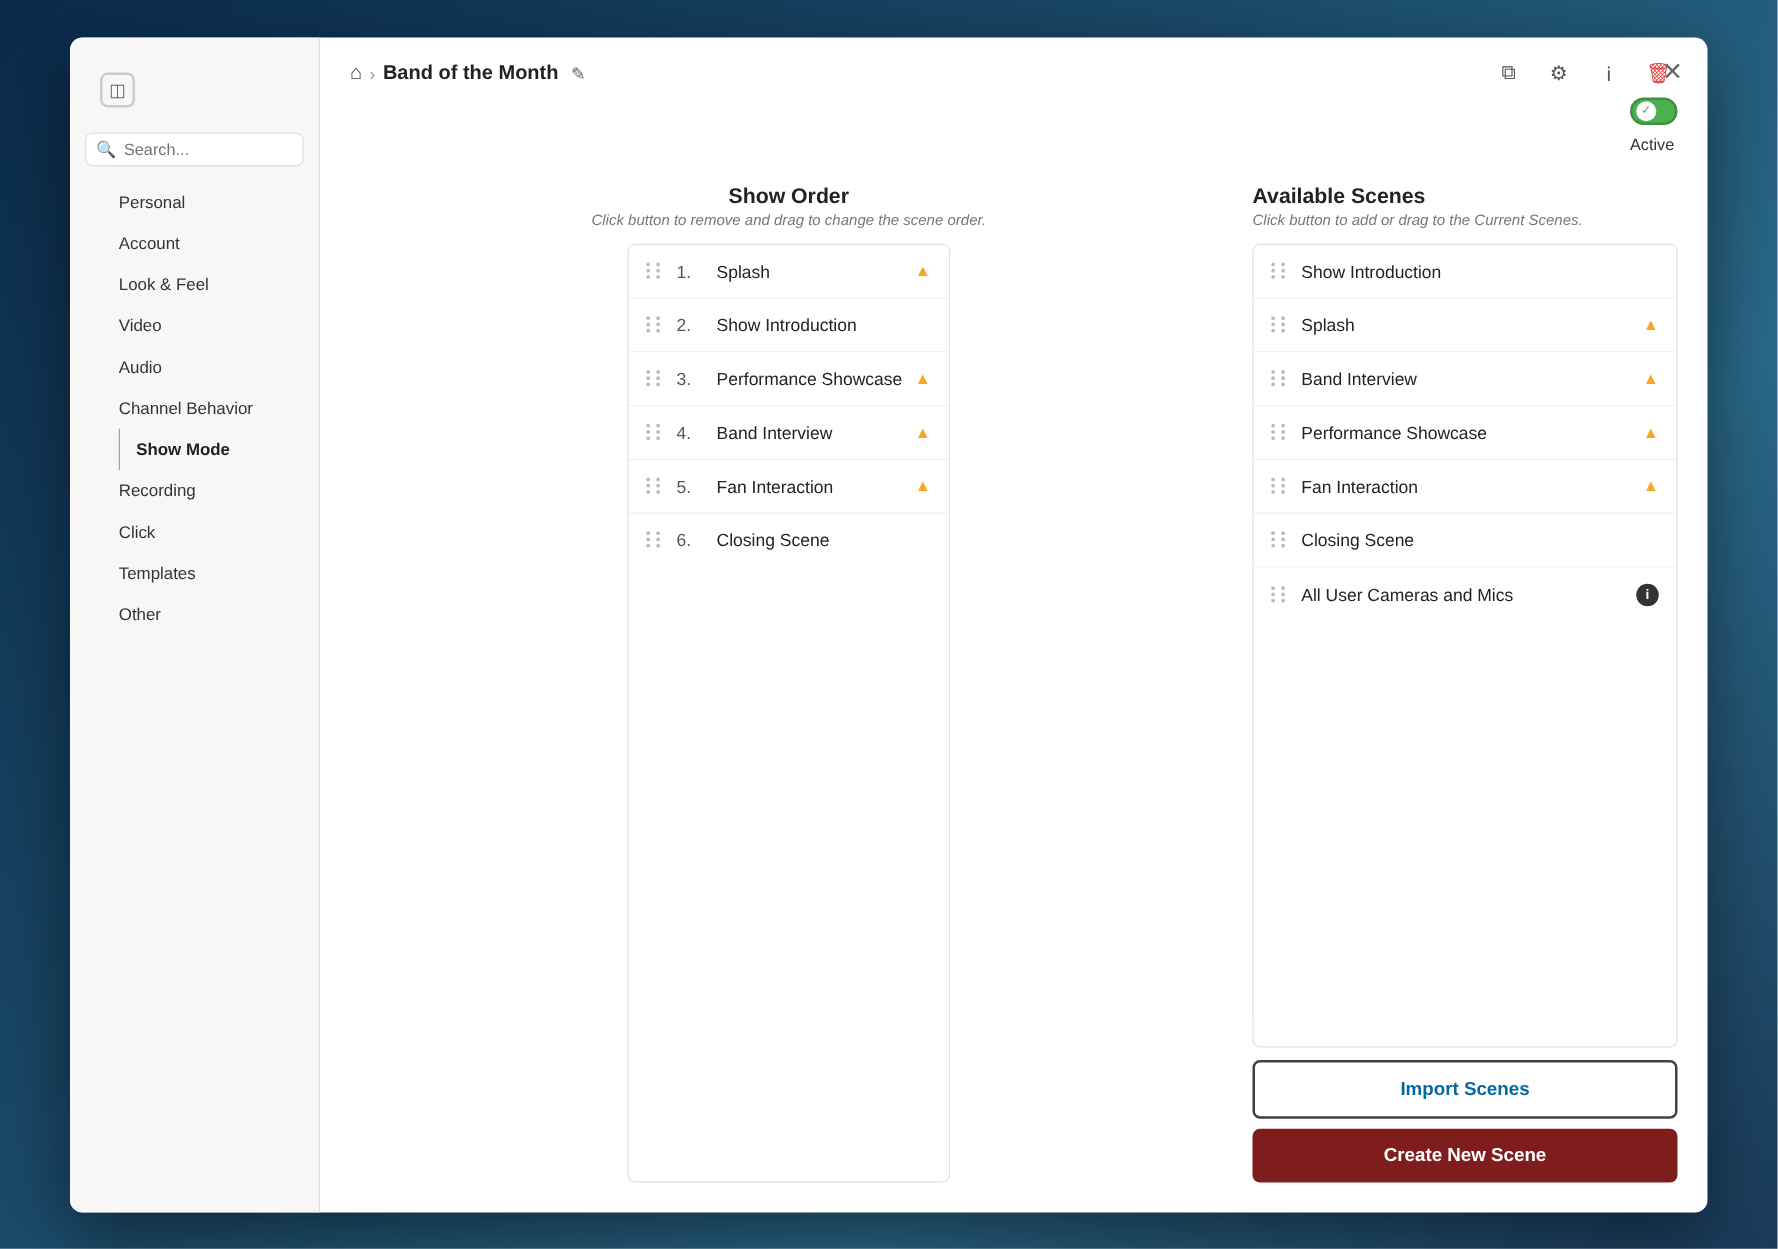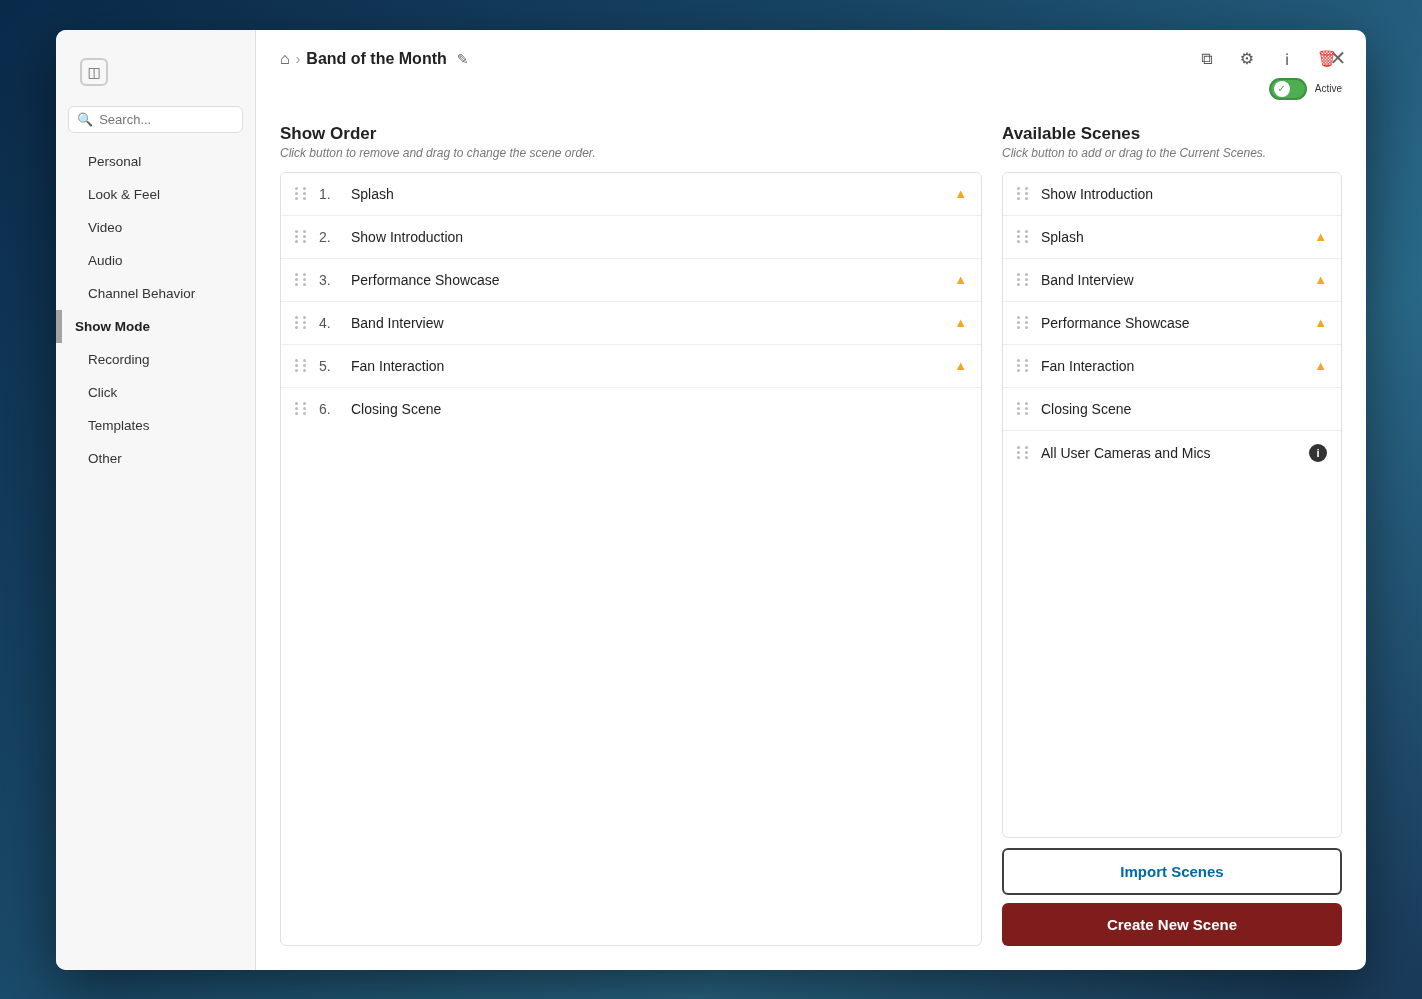--- a/index.html
+++ b/index.html
@@ -84,31 +84,32 @@
       border: 2px solid #ccc;
       border-radius: 6px;
       display: flex;
       align-items: center;
       justify-content: center;
       font-size: 14px;
       color: #666;
       margin: 8px 12px 12px;
     }
     .sidebar-item {
-      padding: 9px 32px;
+      padding: 9px 0;
       font-size: 13.5px;
       color: #333;
       cursor: pointer;
       display: flex;
       align-items: center;
+      margin-left: 39px;
     }
     .sidebar-item.active {
       color: #222;
       font-weight: 600;
-      border-left: 6px solid #a3a3a3;
+      border-left: 1px solid #a3a3a3;
       padding-left: 13px;
     }
 
     
     .main-content {
       flex: 1;
       display: flex;
       flex-direction: column;
       padding: 0;
       overflow: hidden;
@@ -153,25 +154,25 @@
       width: 30px;
       height: 30px;
       display: flex;
       align-items: center;
       justify-content: center;
       border-radius: 4px;
     }
     .top-icon-btn.delete { color: #e53935; }
     .active-toggle {
       display: flex;
-      align-items: center;
       gap: 8px;
-      font-size: 10px;
+      font-size: 13px;
       color: #333;
       font-weight: 500;
+      flex-direction: column;
     }
     .toggle-switch {
       width: 38px;
       height: 22px;
       background: #4CAF50;
       border-radius: 11px;
       position: relative;
       cursor: pointer;
       border: 2px solid #3d9140;
     }
@@ -206,20 +207,21 @@
       flex: 1;
       gap: 0;
       padding: 0 24px 24px;
       overflow: hidden;
     }
     .col-left {
       flex: 1;
       padding-right: 20px;
       display: flex;
       flex-direction: column;
+      align-items: center;
     }
     .col-right {
       width: 340px;
       display: flex;
       flex-direction: column;
       flex-shrink: 0;
     }
     .col-title {
       font-size: 17px;
       font-weight: 700;
@@ -356,20 +358,23 @@
         <div class="sidebar-logo">
           <span>◫</span>
         </div>
       </div>
       <div class="sidebar-search">
         <span class="search-icon-glyph">🔍</span>
         <input type="text" placeholder="Search..." style="">
       </div>
       <div class="sidebar-item">
         <span>Personal</span>
+      </div>
+      <div class="sidebar-item">
+        <span>Account</span>
       </div>
       <div class="sidebar-item">
         <span>Look &amp; Feel</span>
       </div>
       <div class="sidebar-item">
         <span>Video</span>
       </div>
       <div class="sidebar-item">
         <span>Audio</span>
       </div>

